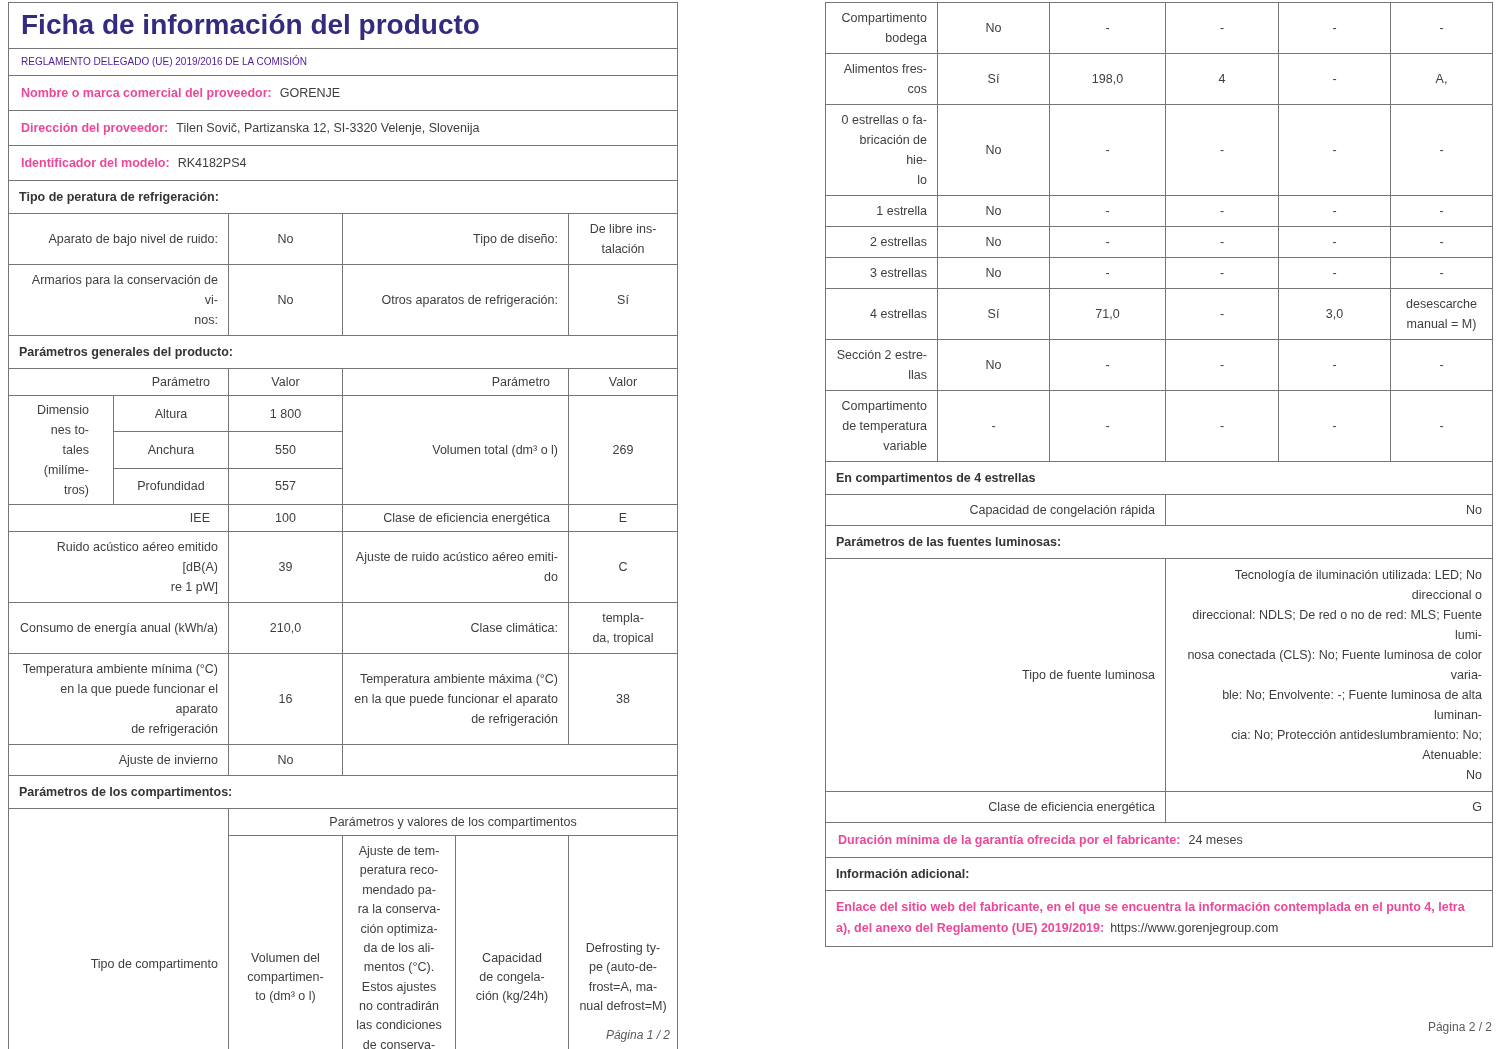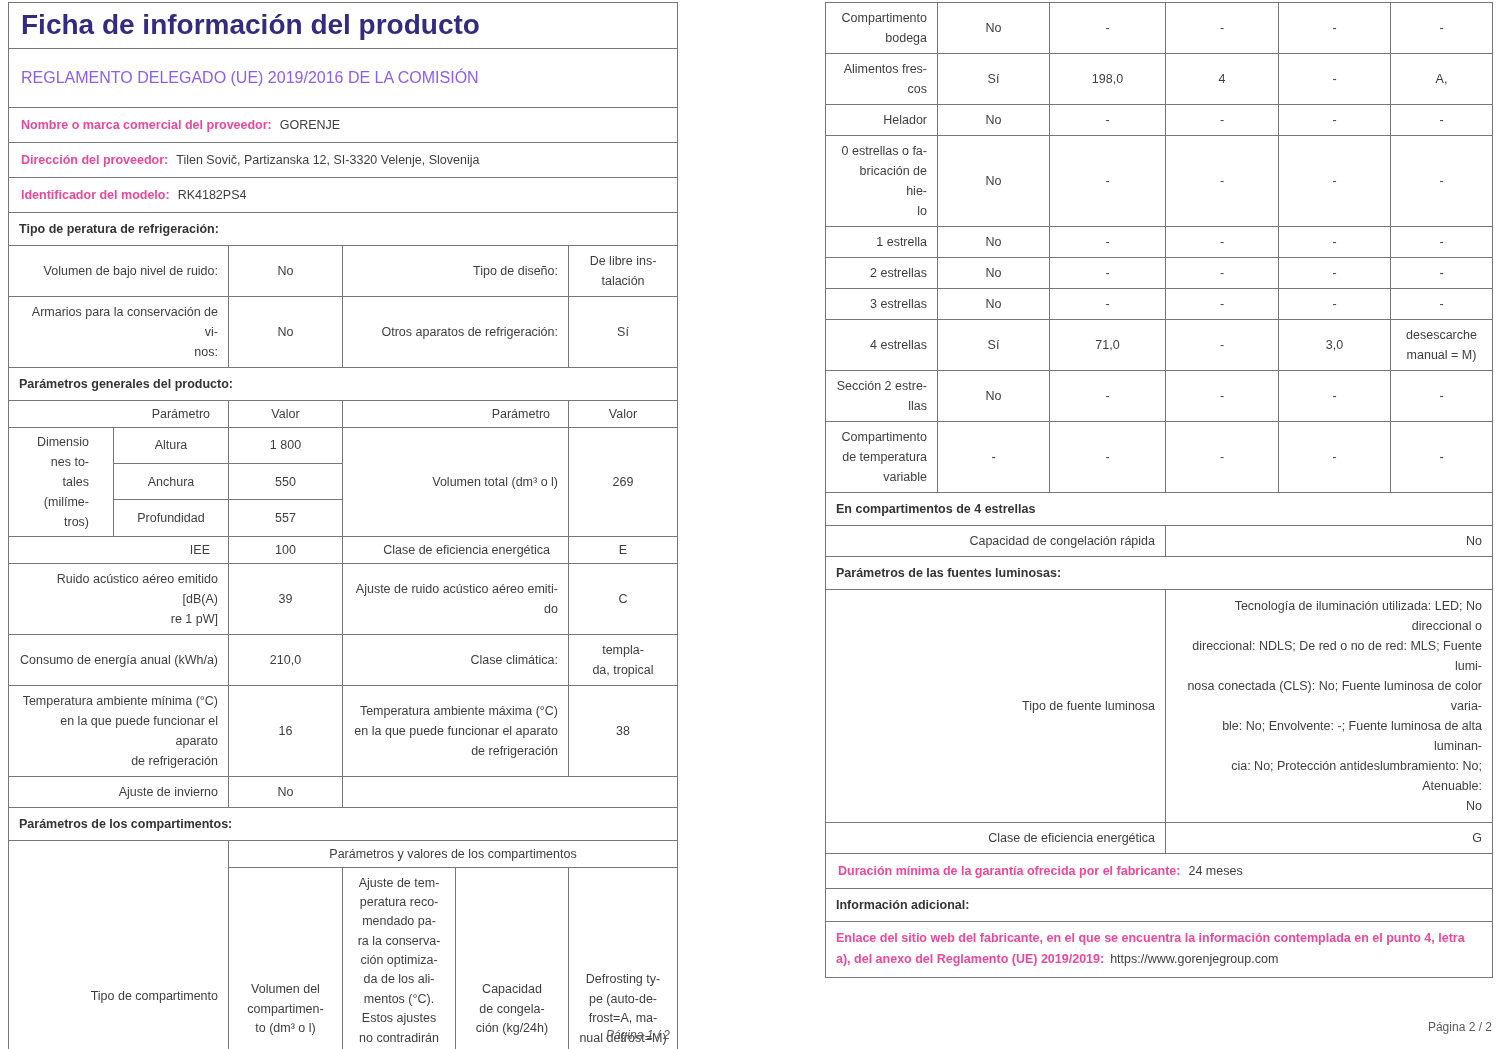--- a/index.html
+++ b/index.html
@@ -15,21 +15,21 @@
   .b   { font-weight:bold; color:#ec4899; }
   .sec { font-weight:bold; color:#343434; padding:6px 10px; }
   .lab { text-align:right; }
   .val { text-align:center; }
   .ctr { text-align:center; }
   .pre { white-space:pre-line; }
   .titlecell {
     font-size:28px; font-weight:bold; color:#322b80;
     padding:4px 12px 6px 12px; line-height:1.25; letter-spacing:0;
   }
-  .reg { font-size:16px; color:#8b5cf6; padding:16px 12px; }
+  .reg { font-size:10px; color:#4c1d95; padding:5px 12px; }
   .lv  { padding:7px 12px; }
   .lv .b { margin-right:8px; }
   .dimrow td { padding:1px 8px; }
   .hdr td { padding:3px 18px; }
   .tall { line-height:1.55; padding:6px 4px; }
   .spanhdr { padding:3px 6px; }
   .lightval { padding:6px 10px; }
   .linkcell { padding:6px 10px; line-height:1.7; }
   .linkcell .b { margin-right:6px; }
   .footer { position:absolute; font-size:12px; color:#5a5a5a; text-align:right; }
@@ -63,21 +63,21 @@
       <tr>
           <td colspan="6" class="lv"><span class="b">Dirección del proveedor:</span><span>Tilen Sovič, Partizanska 12, SI-3320 Velenje, Slovenija</span></td>
         </tr>
       <tr>
           <td colspan="6" class="lv"><span class="b">Identificador del modelo:</span><span>RK4182PS4</span></td>
         </tr>
       <tr>
           <td colspan="6" class="sec">Tipo de peratura de refrigeración:</td>
         </tr>
       <tr>
-        <td colspan="2" class="lab">Volumen de bajo nivel de ruido:</td>
+        <td colspan="2" class="lab">Aparato de bajo nivel de ruido:</td>
         <td class="val">No</td>
         <td colspan="2" class="lab">Tipo de diseño:</td>
         <td class="val pre">De libre ins-
 talación</td>
       </tr>
       <tr>
         <td colspan="2" class="lab pre">Armarios para la conservación de vi-
 nos:</td>
         <td class="val">No</td>
         <td colspan="2" class="lab">Otros aparatos de refrigeración:</td>
@@ -205,28 +205,20 @@
         <tr>
           <td class="lab pre">Alimentos fres-
 cos</td>
           <td class="val pre">Sí</td>
           <td class="val pre">198,0</td>
           <td class="val pre">4</td>
           <td class="val pre">-</td>
           <td class="val pre">A,</td>
         </tr>
         <tr>
-          <td class="lab pre">Helador</td>
-          <td class="val pre">No</td>
-          <td class="val pre">-</td>
-          <td class="val pre">-</td>
-          <td class="val pre">-</td>
-          <td class="val pre">-</td>
-        </tr>
-        <tr>
           <td class="lab pre">0 estrellas o fa-
 bricación de hie-
 lo</td>
           <td class="val pre">No</td>
           <td class="val pre">-</td>
           <td class="val pre">-</td>
           <td class="val pre">-</td>
           <td class="val pre">-</td>
         </tr>
         <tr>

